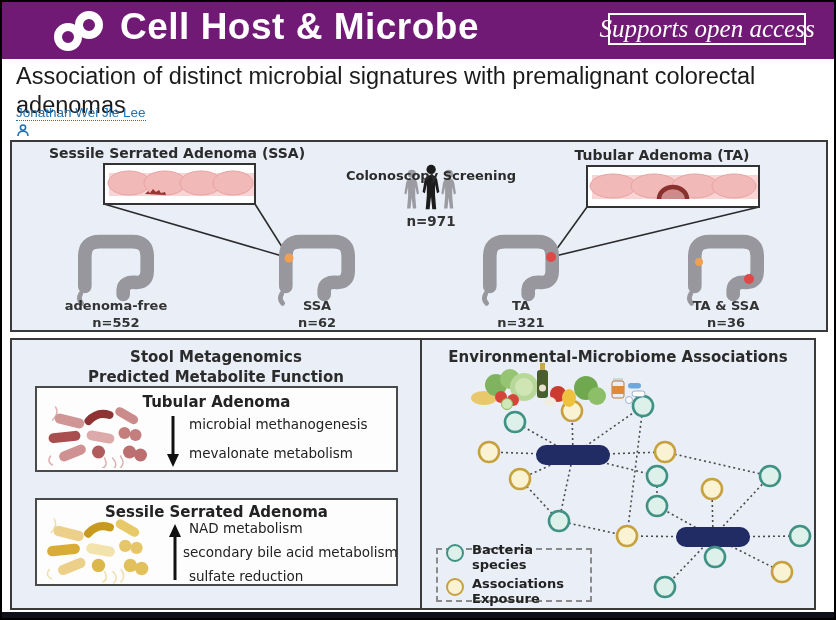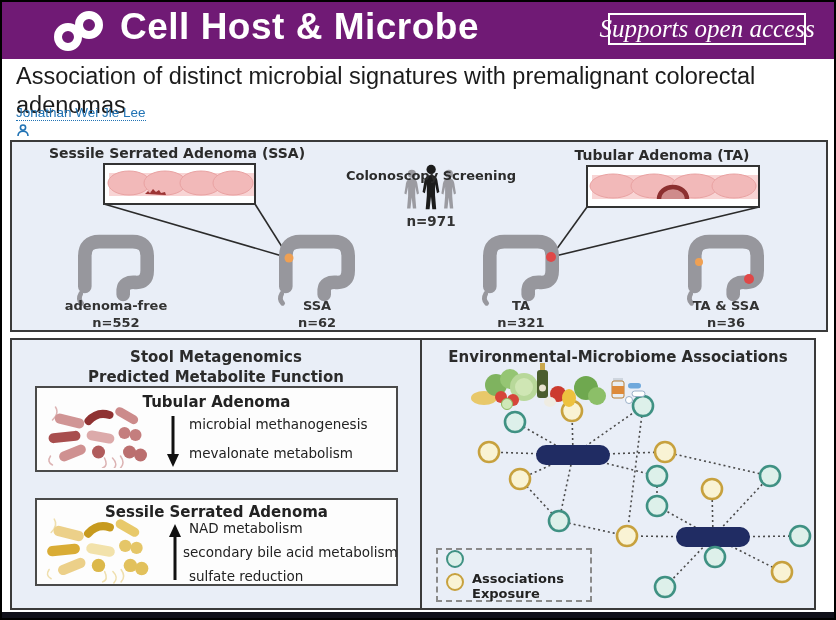--- a/index.html
+++ b/index.html
@@ -317,20 +317,21 @@
       <rect x="158" y="21" width="13" height="5.5" rx="2.75" fill="#6fa8dc"></rect>
       <rect x="162" y="29" width="13" height="5.5" rx="2.75" fill="#ffffff" stroke="#9ab0c8"></rect>
       <circle cx="159" cy="38" r="3.5" fill="#ffffff" stroke="#9ab0c8"></circle>
     </svg>
 
     <div class="abs-label" style="left:0;top:8px;width:100%;font-size:15px;">Environmental-Microbiome Associations</div>
 
     <div class="net-legend">
       <div class="leg-row">
         <span class="leg-dot teal"></span>
+        <span class="leg-text">Bacteria species</span>
       </div>
       <div class="leg-row">
         <span class="leg-dot yellow"></span>
         <span class="leg-text">
           <span style="display:block;">Associations</span>
           <span style="display:block;">Exposure</span>
         </span>
       </div>
     </div>
   </div>

